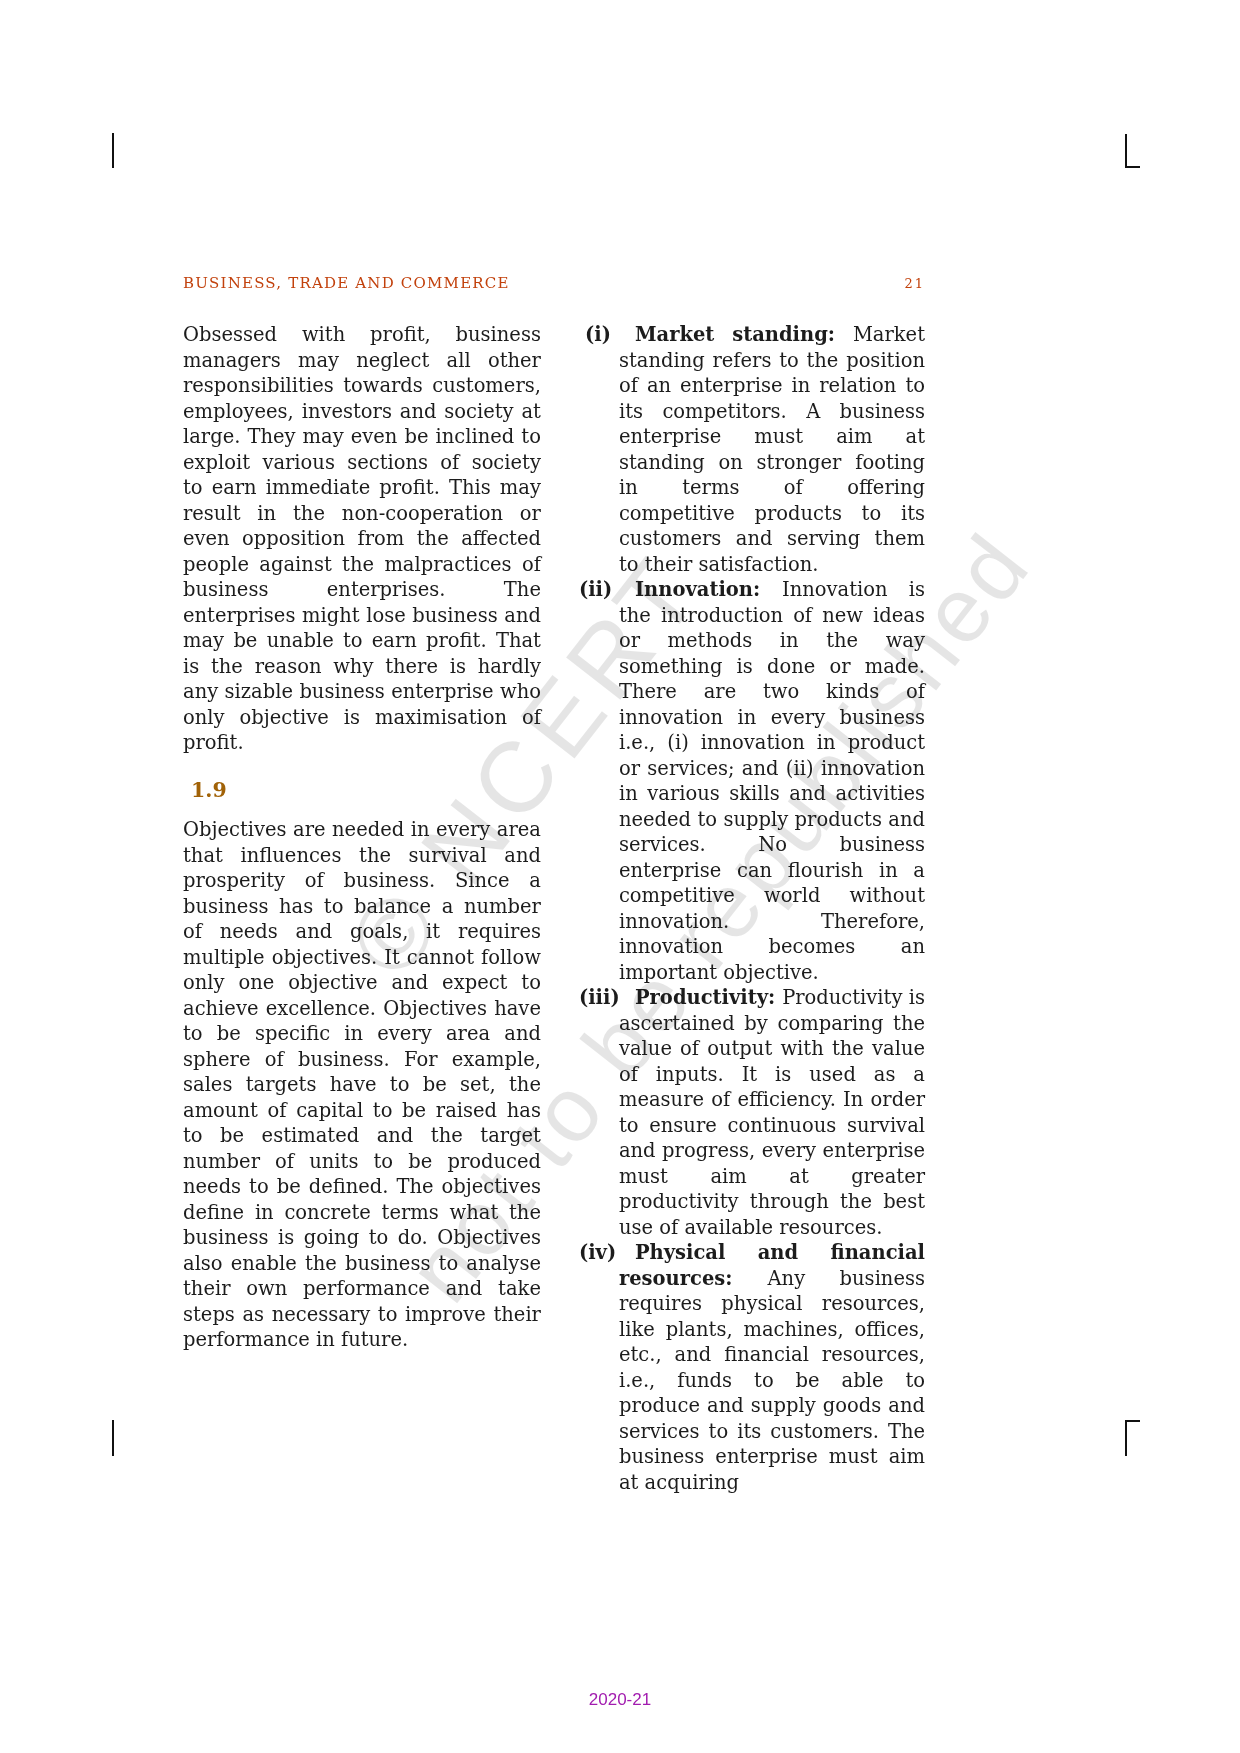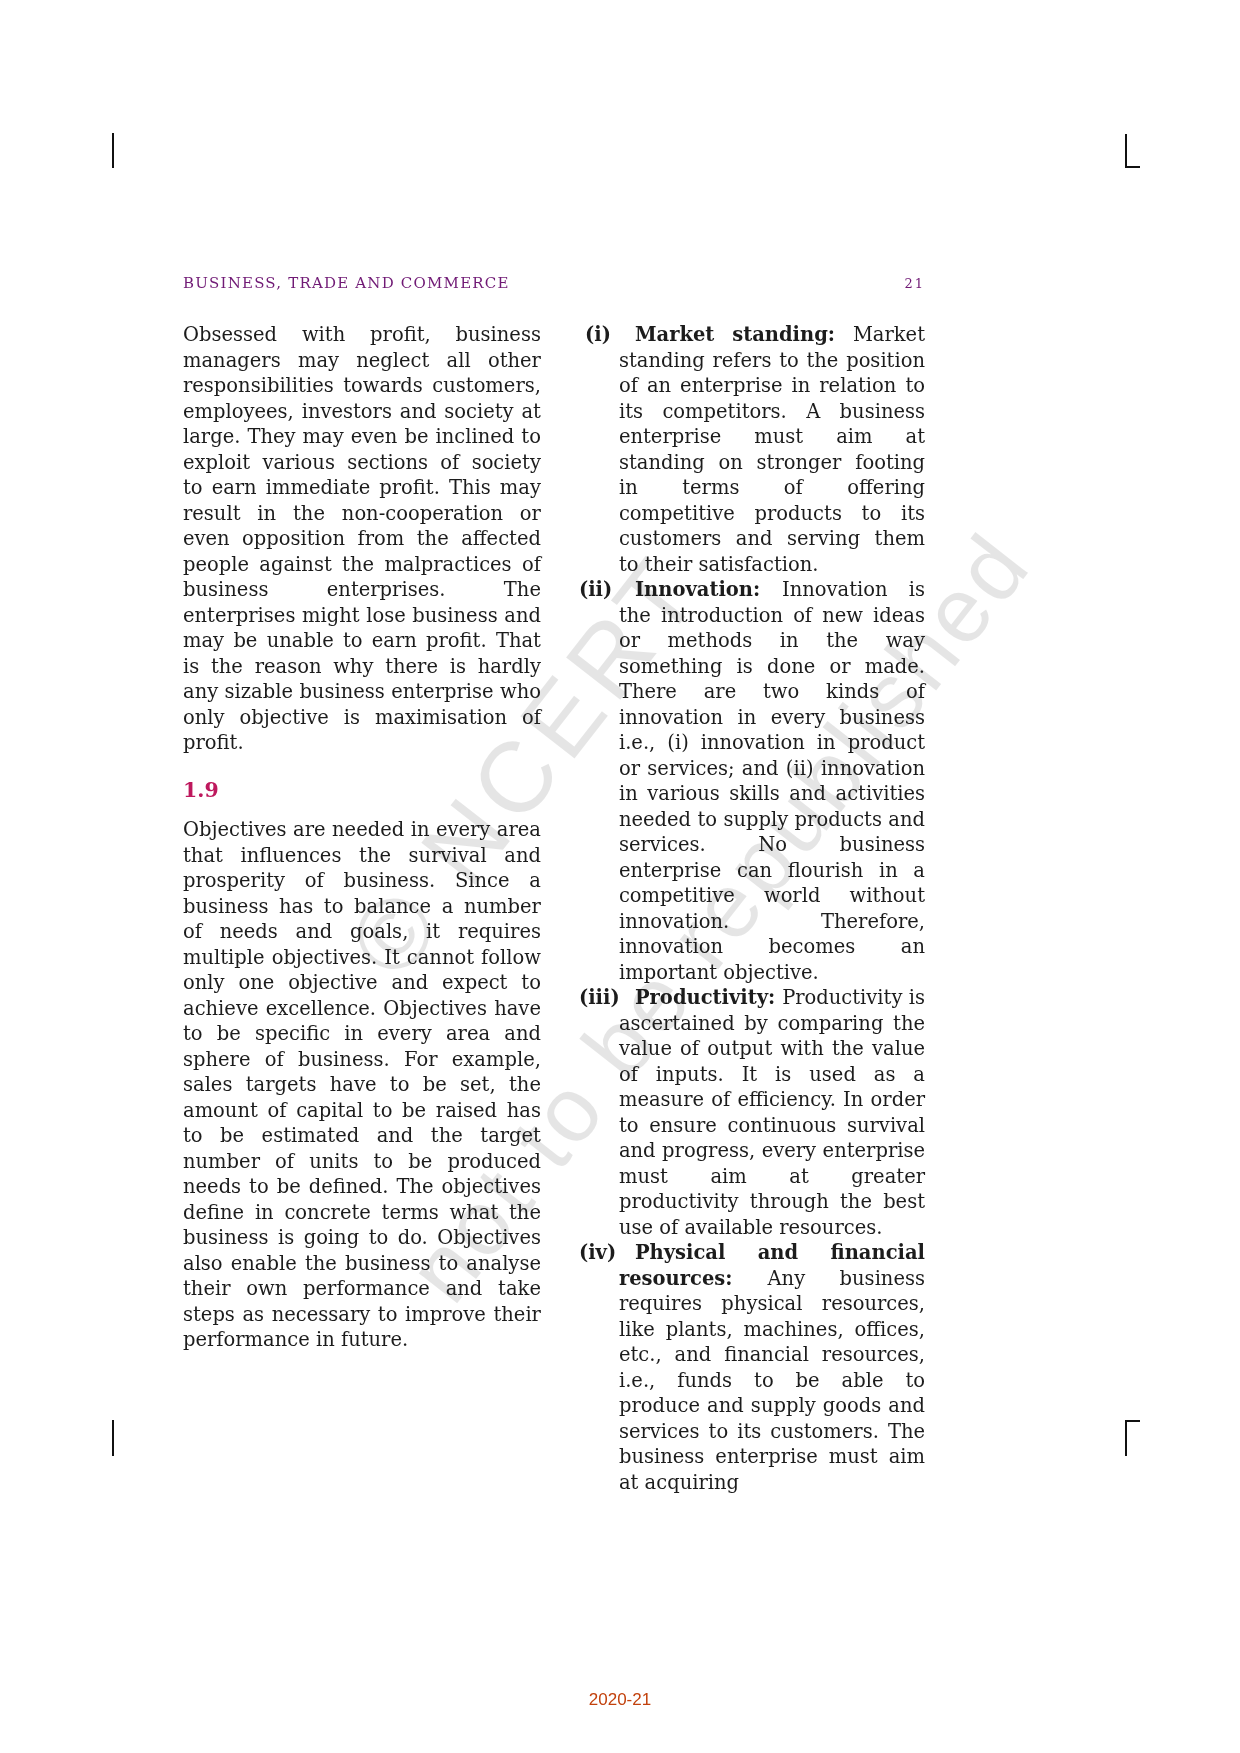--- a/index.html
+++ b/index.html
@@ -25,59 +25,59 @@
     color:rgba(0,0,0,0.10);pointer-events:none;z-index:0;
     font-family:"Liberation Sans",sans-serif;
   }
   .watermark .wm1{font-size:100px;letter-spacing:8px;line-height:1.0;}
   .watermark .wm2{font-size:92px;letter-spacing:4px;line-height:1.0;margin-top:150px;white-space:nowrap;}
 
   
   .page-header{
     position:absolute;left:183px;top:274px;width:742px;
     display:flex;justify-content:space-between;align-items:baseline;z-index:2;
-    font-size:15px;letter-spacing:1.2px;color:#701a75;
+    font-size:15px;letter-spacing:1.2px;color:#c2410c;
   }
   .page-header .page-num{font-size:13px;letter-spacing:2px;}
 
   
   .columns{
     position:absolute;left:183px;top:322px;width:742px;z-index:1;
     display:flex;gap:38px;
   }
   .col-left{width:362px;}
   .col-right{width:350px;}
 
   .body-text{
     font-size:19.5px;line-height:25.5px;text-align:justify;
   }
   .para{margin:0 0 0 0;}
   .para-indent{text-indent:38px;}
 
   .section-heading{
-    font-weight:bold;font-size:20.5px;margin:22px 0 14px 0;
-    font-family:"DejaVu Serif","Liberation Serif",serif;color:#be185d;
+    font-weight:bold;font-size:20.5px;margin:22px 0 14px 8px;
+    font-family:"DejaVu Serif","Liberation Serif",serif;color:#a16207;
     display:flex;
   }
   .section-heading .h-num{margin-right:14px;}
 
   .obj-item{display:flex;align-items:flex-start;}
   .obj-marker{
     width:40px;flex:0 0 40px;text-align:right;font-weight:bold;
     font-size:19.5px;line-height:25.5px;padding-right:8px;box-sizing:border-box;
     white-space:nowrap;
   }
   .obj-body{flex:1;font-size:19.5px;line-height:25.5px;text-align:justify;}
   .obj-term{font-weight:bold;margin-left:16px;}
   .obj-term::after{content:" ";}
 
   
   .page-footer{
     position:absolute;left:0;top:1690px;width:1240px;text-align:center;z-index:2;
-    font-family:"Liberation Sans",sans-serif;font-size:17px;color:#c2410c;
+    font-family:"Liberation Sans",sans-serif;font-size:17px;color:#a21caf;
   }
 </style>
 </head>
 <body>
 
 <div class="crop crop-tl"></div>
 <div class="crop crop-tr-v"></div>
 <div class="crop crop-tr-h"></div>
 <div class="crop crop-bl"></div>
 <div class="crop crop-br-v"></div>

